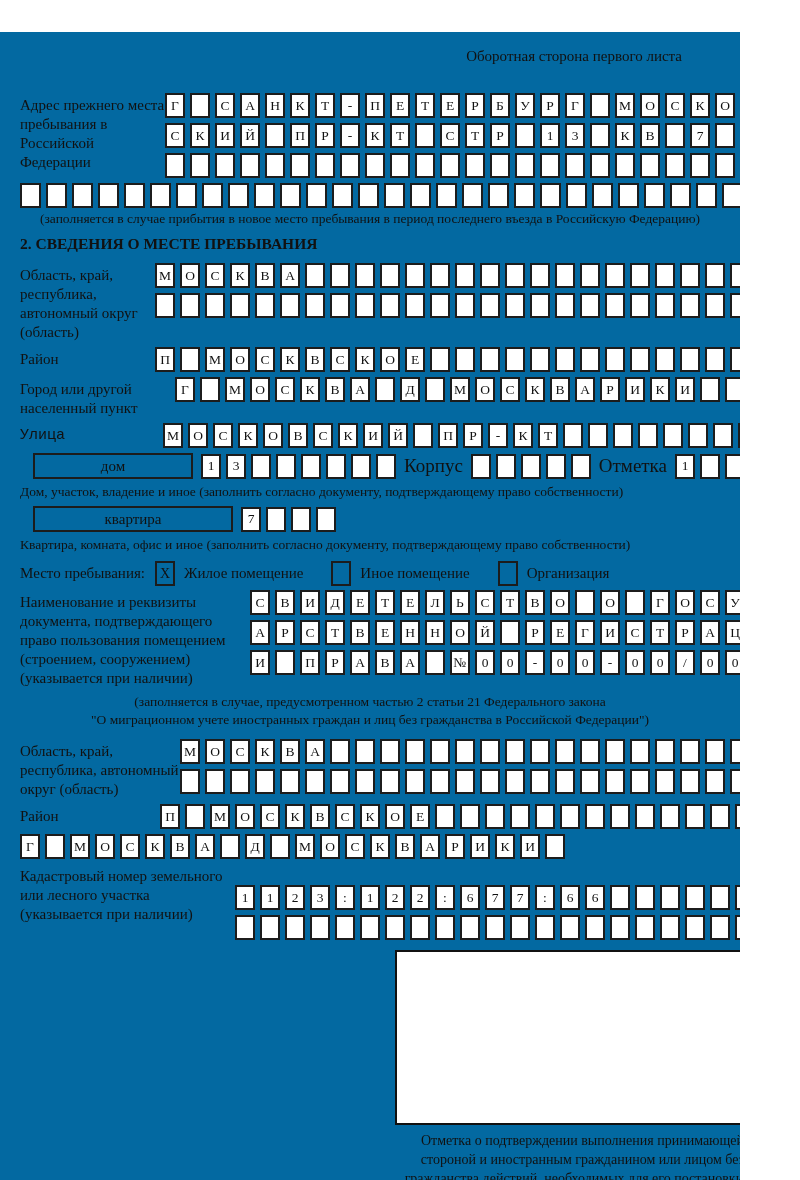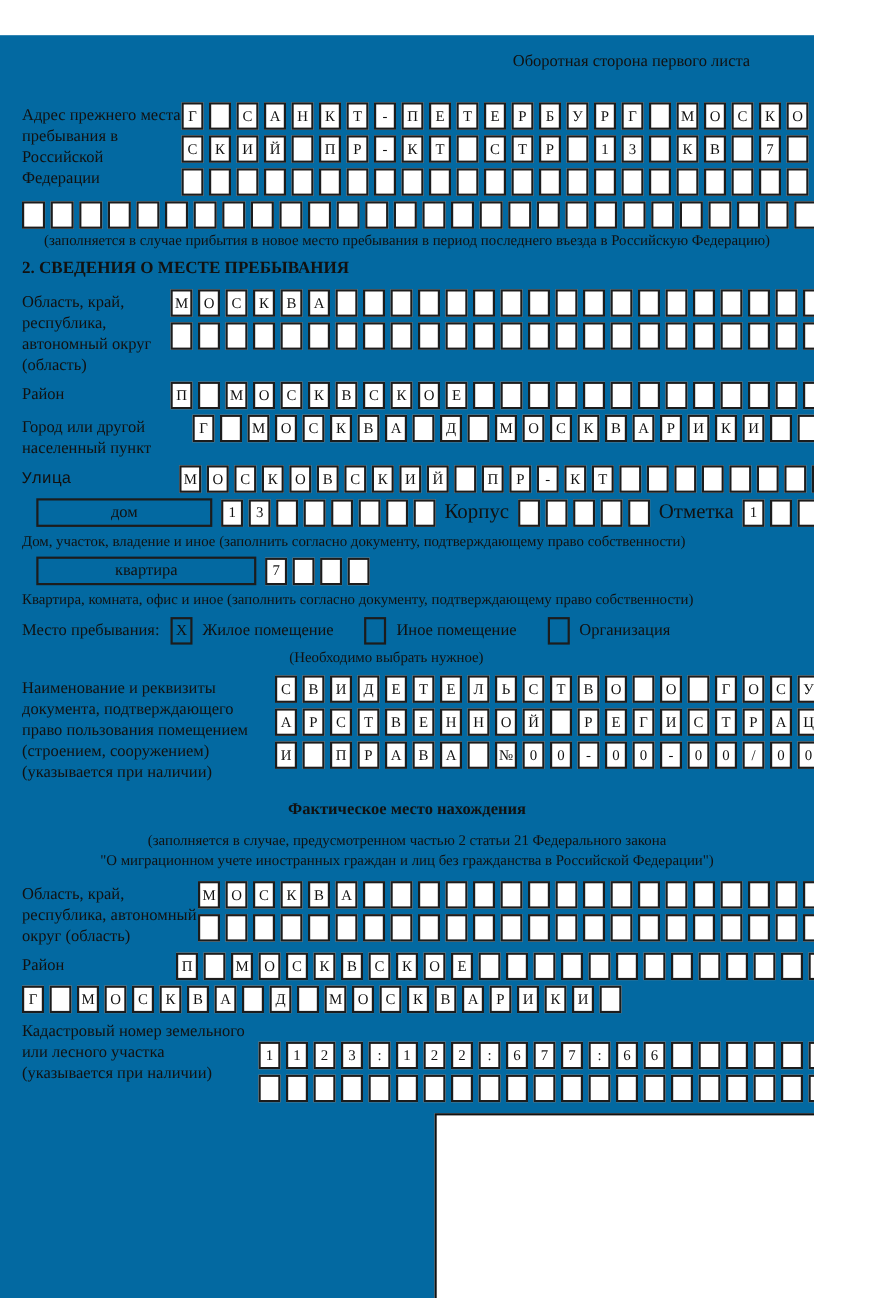--- a/index.html
+++ b/index.html
@@ -370,21 +370,20 @@
 
   <div class="stay-row">
     <div class="stay-lbl">Место пребывания:</div>
     <div class="chk">X</div>
     <div class="opt-lbl">Жилое помещение</div>
     <div class="chk"></div>
     <div class="opt-lbl">Иное помещение</div>
     <div class="chk"></div>
     <div class="opt-lbl">Организация</div>
   </div>
-  <div class="stay-note">(Необходимо выбрать нужное)</div>
 
   <div class="fgroup doc-group">
     <div class="lbl lw230">Наименование и реквизиты документа, подтверждающего право пользования помещением (строением, сооружением) (указывается при наличии)</div>
     <div class="cellcol">
       <div class="cellrow">
           <span class="cell">С</span>
           <span class="cell">В</span>
           <span class="cell">И</span>
           <span class="cell">Д</span>
           <span class="cell">Е</span>
@@ -447,21 +446,20 @@
           <span class="cell">0</span>
           <span class="cell">0</span>
           <span class="cell">/</span>
           <span class="cell">0</span>
           <span class="cell">0</span>
           <span class="cell">0</span>
         </div>
     </div>
   </div>
 
-  <div class="sub-title">Фактическое место нахождения</div>
   <div class="sub-note">(заполняется в случае, предусмотренном частью 2 статьи 21 Федерального закона</div>
   <div class="sub-note mb10">"О миграционном учете иностранных граждан и лиц без гражданства в Российской Федерации")</div>
 
   <div class="fgroup">
     <div class="lbl lw160">Область, край, республика, автономный округ (область)</div>
     <div class="cellcol">
       <div class="cellrow">
           <span class="cell">М</span>
           <span class="cell">О</span>
           <span class="cell">С</span>

